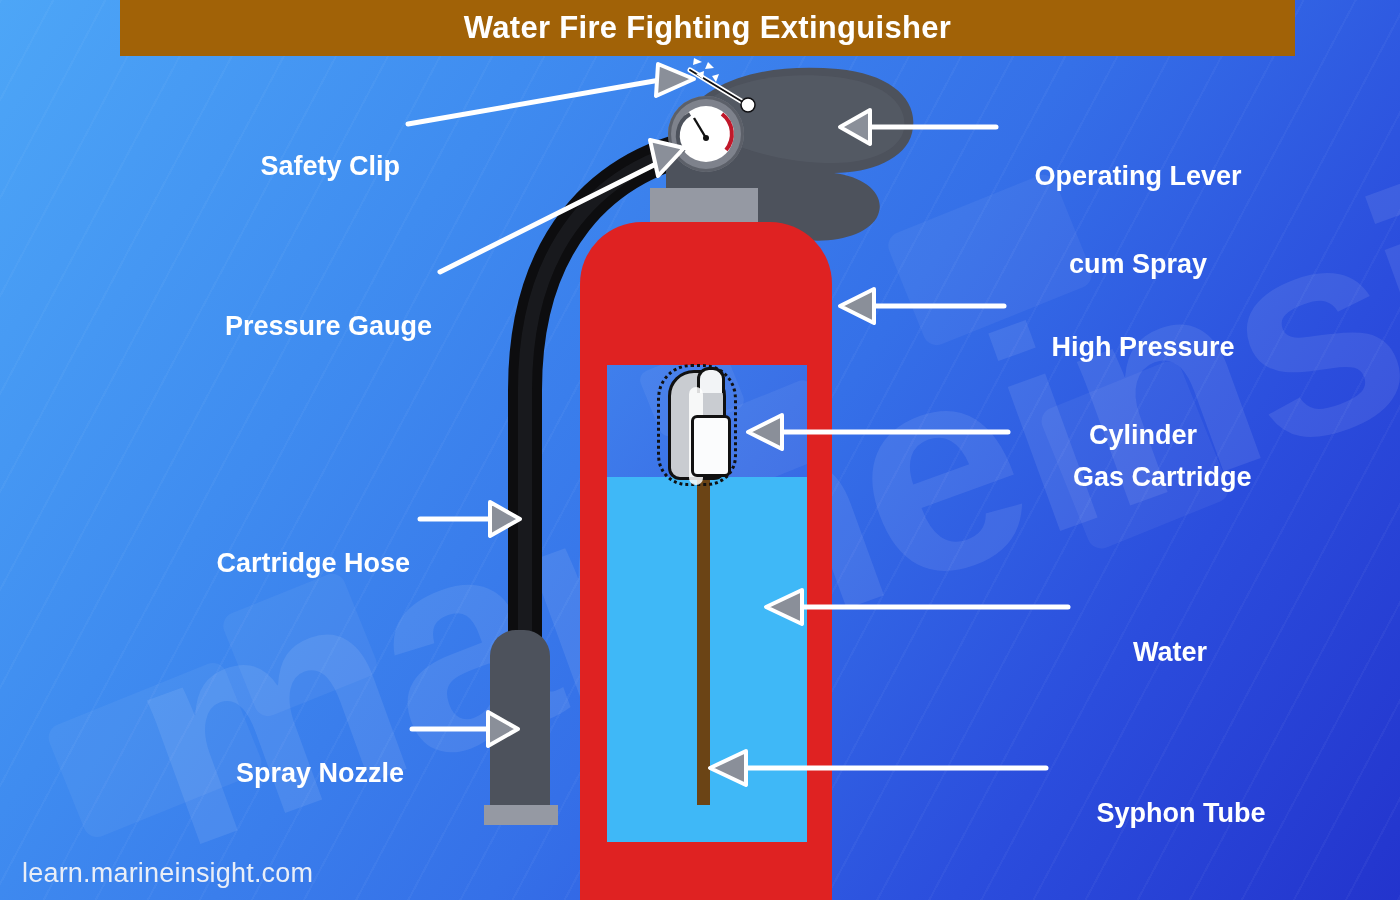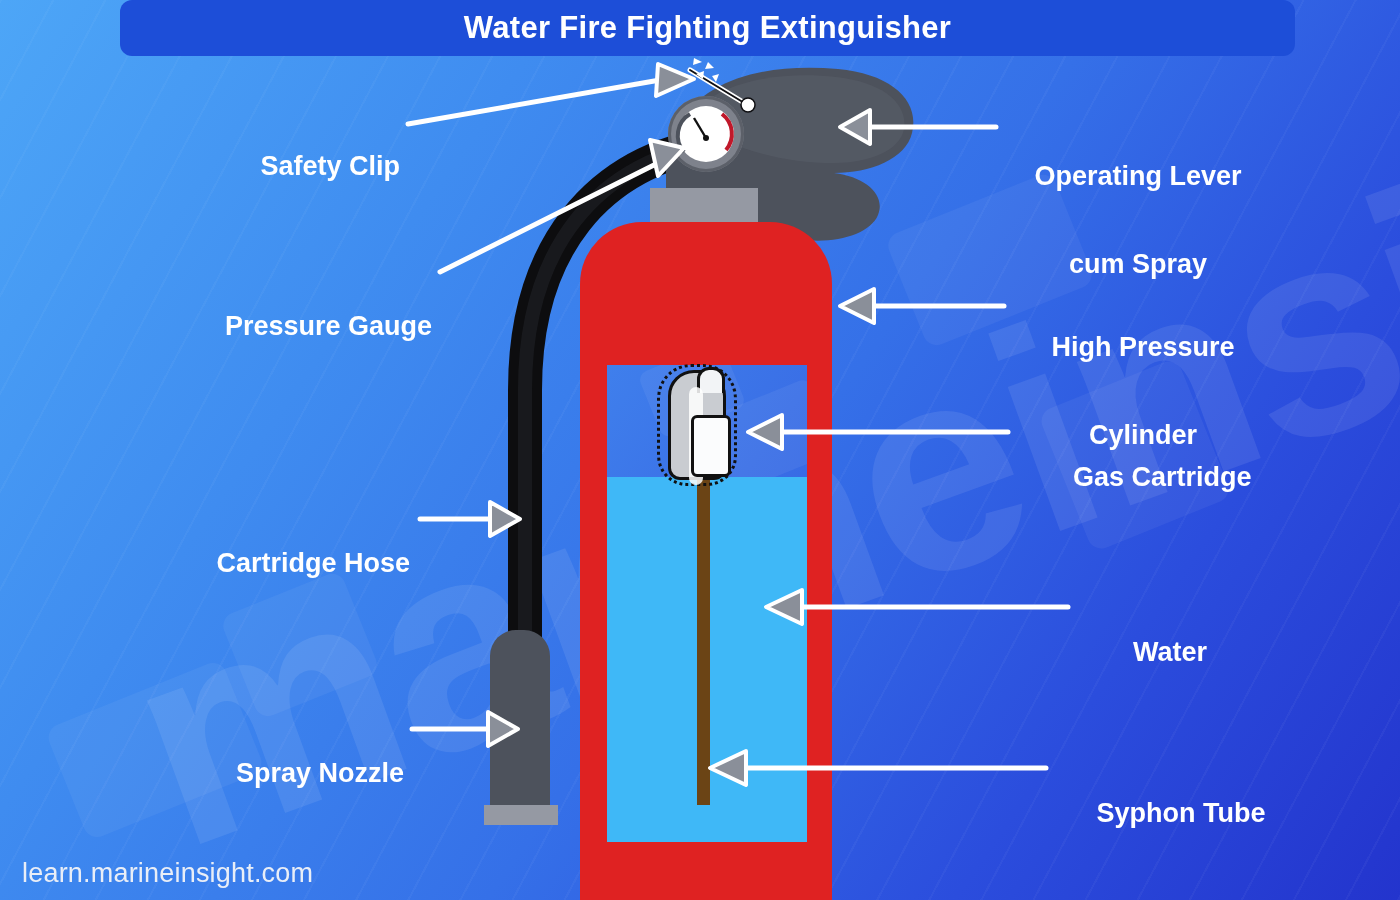--- a/index.html
+++ b/index.html
@@ -35,22 +35,21 @@
     left:90px;top:600px;
     font-size:290px;
     letter-spacing:-6px;
     transform:rotate(-20deg);
   }
   .shard{position:absolute;background:rgba(255,255,255,0.05);border-radius:14px;}
 
   
   .banner{
     position:absolute;left:120px;top:0;width:1175px;height:56px;
-    background:#1d4ed8;
-    border-radius:12px;
+    background:#a16207;
   }
   .banner .t{
     color:#ffffff;font-size:31px;font-weight:700;
     text-align:center;line-height:56px;letter-spacing:.3px;
   }
 
   
   .cyl{
     position:absolute;left:580px;top:222px;width:252px;height:690px;
     background:#df2222;

